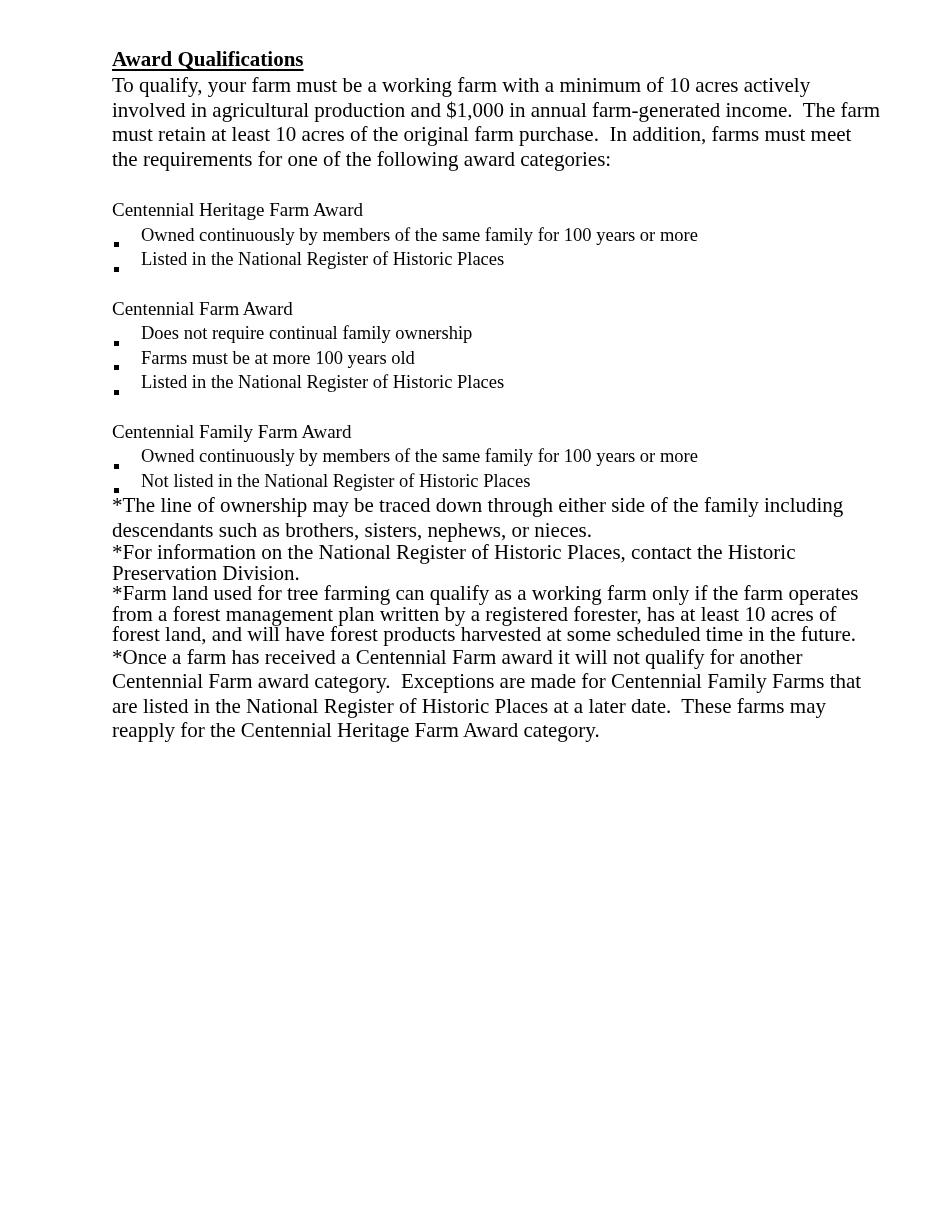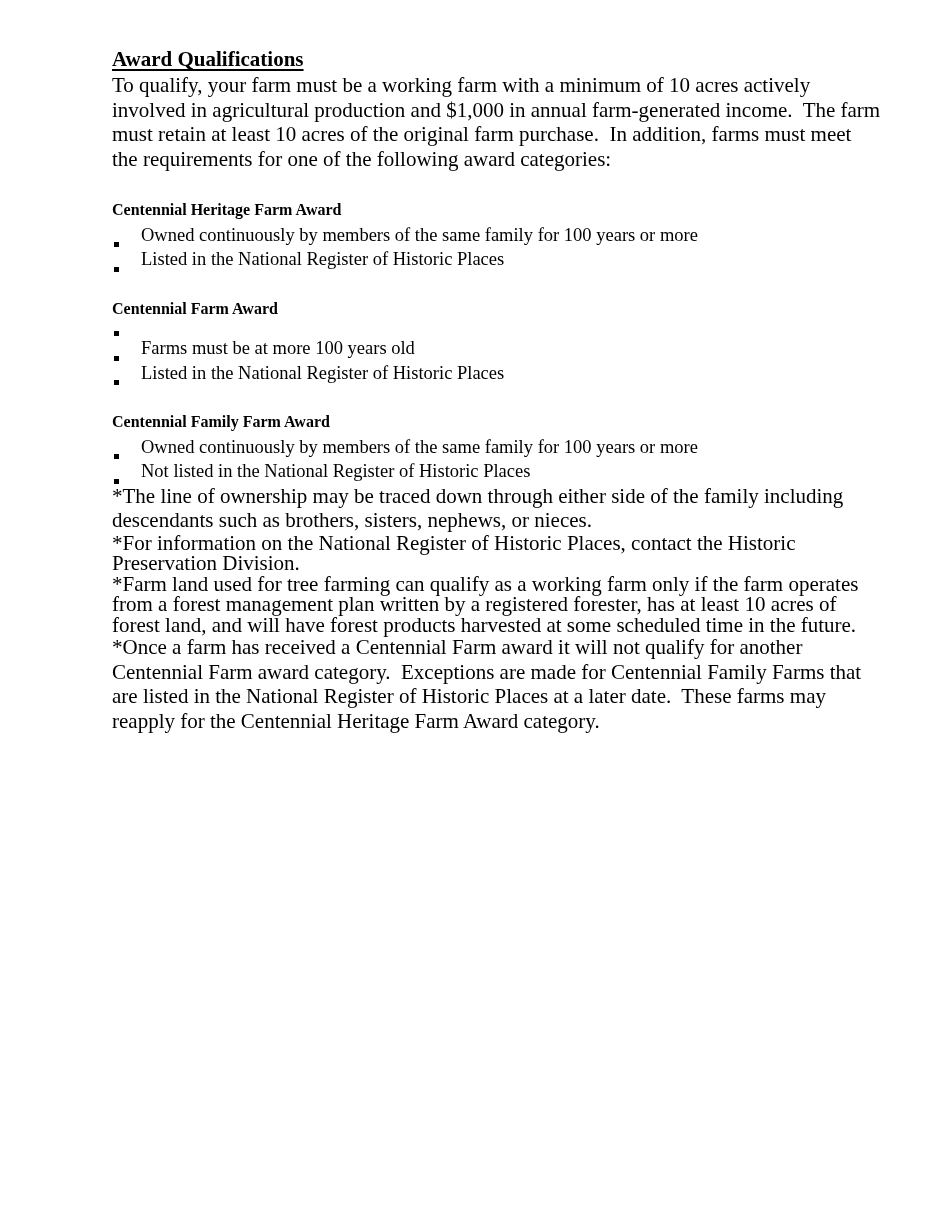--- a/index.html
+++ b/index.html
@@ -34,22 +34,22 @@
   }
   p.para {
     margin: 0;
     font-size: 21px;
     white-space: pre-wrap;
   }
   .wide { line-height: 24.5px; }
   .tight { line-height: 20.5px; }
   .intro { margin-top: 17px; }
   h2.award-heading {
-    font-size: 16px;
-    font-weight: bold;
+    font-size: 19px;
+    font-weight: normal;
     margin: 25px 0 0 0;
     line-height: 24.5px;
   }
   h2.first { margin-top: 27px; }
   ul.bullet-list {
     list-style: none;
     margin: 0;
     padding: 0;
   }
   ul.bullet-list li {
@@ -114,20 +114,21 @@
       <li>
         <span class="sq"></span>
         <span>Listed in the National Register of Historic Places</span>
       </li>
     </ul>
 
     <h2 class="award-heading">Centennial Farm Award</h2>
     <ul class="bullet-list">
       <li>
         <span class="sq"></span>
+        <span>Does not require continual family ownership</span>
       </li>
       <li>
         <span class="sq"></span>
         <span>Farms must be at more 100 years old</span>
       </li>
       <li>
         <span class="sq"></span>
         <span>Listed in the National Register of Historic Places</span>
       </li>
     </ul>

